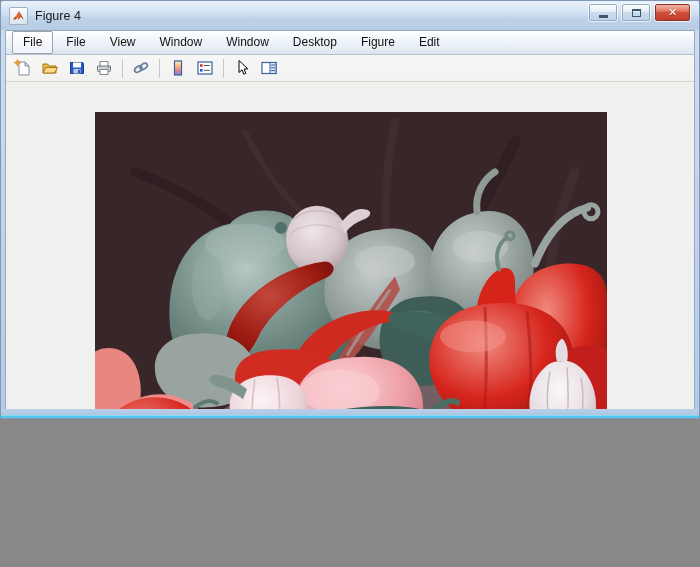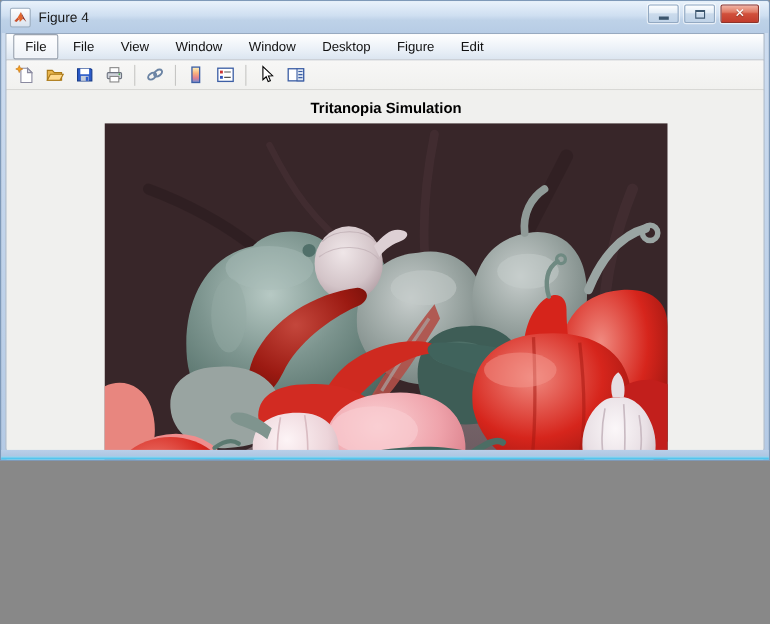--- a/index.html
+++ b/index.html
@@ -190,21 +190,20 @@
           <rect x="2" y="3.5" width="14" height="11" fill="#ffffff" stroke="#3d5fa5" stroke-width="1.2"></rect>
           <rect x="10" y="3.5" width="6" height="11" fill="#dde6f2" stroke="#3d5fa5" stroke-width="1"></rect>
           <line x1="11.2" y1="6" x2="15" y2="6" stroke="#3d5fa5" stroke-width="1"></line>
           <line x1="11.2" y1="8.8" x2="15" y2="8.8" stroke="#3d5fa5" stroke-width="1"></line>
           <line x1="11.2" y1="11.6" x2="15" y2="11.6" stroke="#3d5fa5" stroke-width="1"></line>
         </svg>
       </div>
     </div>
 
     <div class="canvas">
-      <div class="fig-title">Tritanopia Simulation</div>
 
       <svg class="fig-image" viewBox="0 0 512 384" preserveAspectRatio="none">
         <defs>
           <radialGradient id="tealPep" cx="40%" cy="32%" r="75%">
             <stop offset="0%" stop-color="#b7c9c4"></stop>
               <stop offset="45%" stop-color="#7d958f"></stop>
               <stop offset="100%" stop-color="#44615a"></stop>
           </radialGradient>
           <radialGradient id="grayPep" cx="42%" cy="35%" r="75%">
             <stop offset="0%" stop-color="#c8cecd"></stop>

